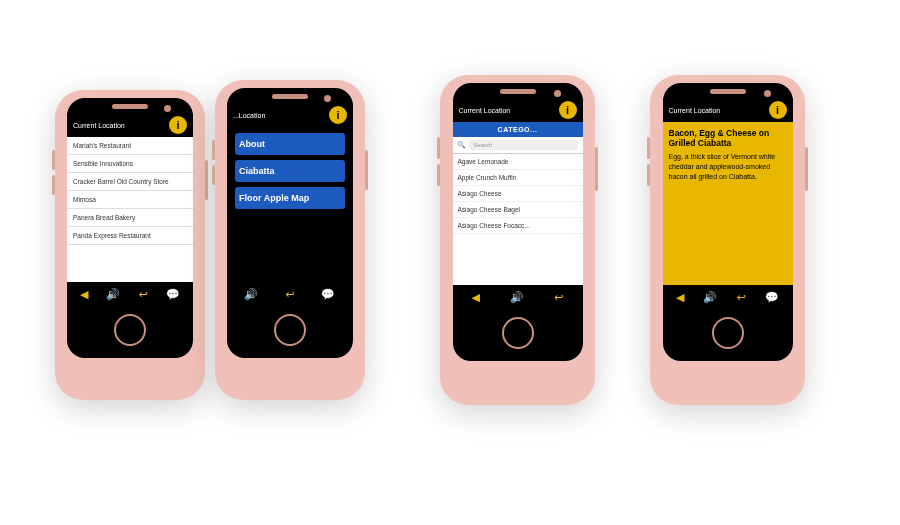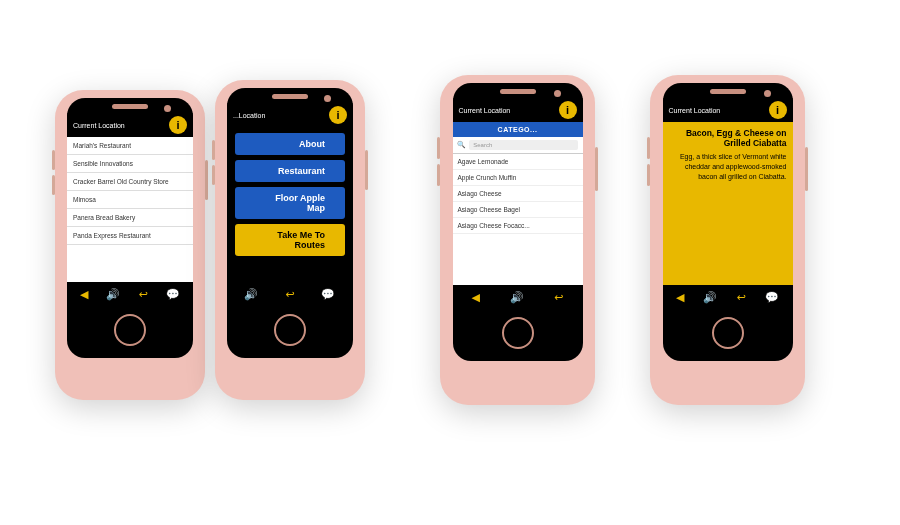--- a/index.html
+++ b/index.html
@@ -195,24 +195,24 @@
       flex: 1;
       display: flex;
       flex-direction: column;
       padding: 6px 8px;
       gap: 5px;
     }
 
     .menu-btn {
       background: #1e5bbf;
       color: #fff;
-      text-align: right;
+      text-align: left;
       font-size: 9px;
       font-weight: bold;
-      padding: 6px 20px;
+      padding: 6px 4px;
       border-radius: 3px;
     }
 
     .menu-btn.yellow {
       background: #e8b800;
       color: #000;
     }
 
     
     .phone3 {
@@ -294,21 +294,20 @@
     .phone4 .app-header {
       font-size: 7px;
       padding: 3px 6px;
       min-height: 18px;
     }
 
     .phone4-content {
       background: #e8b800;
       flex: 1;
       padding: 6px;
-      text-align: right;
     }
 
     .phone4-title {
       font-size: 8.5px;
       font-weight: bold;
       color: #000;
       margin-bottom: 4px;
     }
 
     .phone4-desc {
@@ -390,23 +389,22 @@
         <div class="phone-speaker"></div>
         <div class="phone-camera"></div>
       </div>
       <div class="app-screen">
         <div class="app-header">
           <span style="font-size:7px;">...Location</span>
           <div class="info-icon">i</div>
         </div>
         <div class="phone2-menu app-content">
           <div class="menu-btn">About</div>
-          <div class="menu-btn">Restaurant</div>
+          <div class="menu-btn">Ciabatta</div>
           <div class="menu-btn">Floor Apple Map</div>
-          <div class="menu-btn yellow">Take Me To Routes</div>
         </div>
         <div class="phone1-bottom-bar">
           <span class="bar-icon">🔊</span>
           <span class="bar-icon">↩</span>
           <span class="bar-icon">💬</span>
         </div>
       </div>
       <div class="phone-bottom">
         <div class="phone-home"></div>
       </div>

